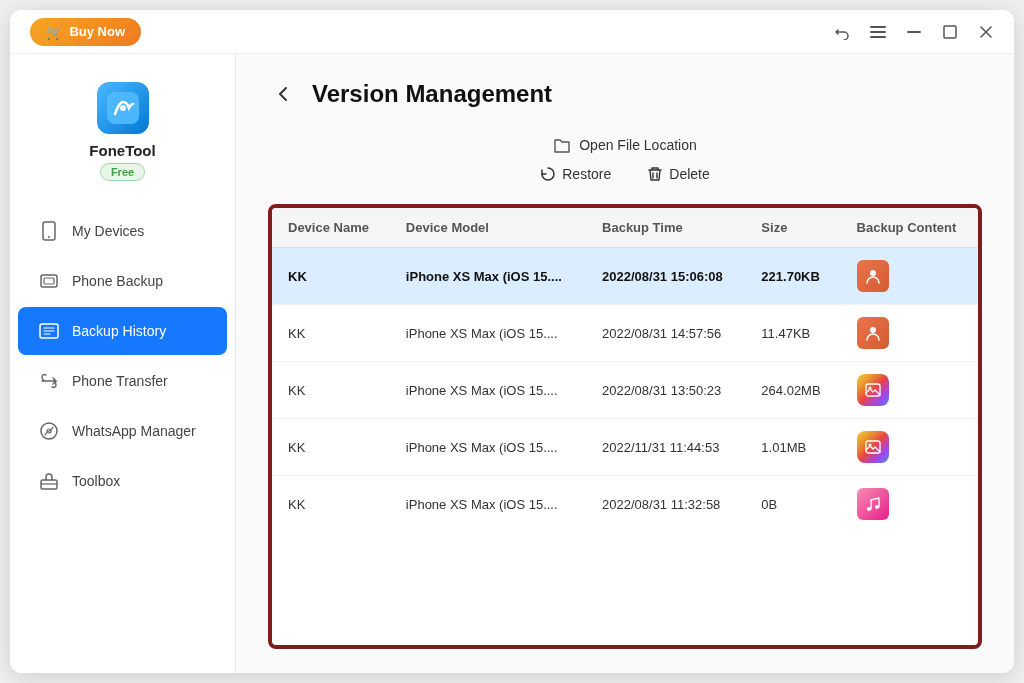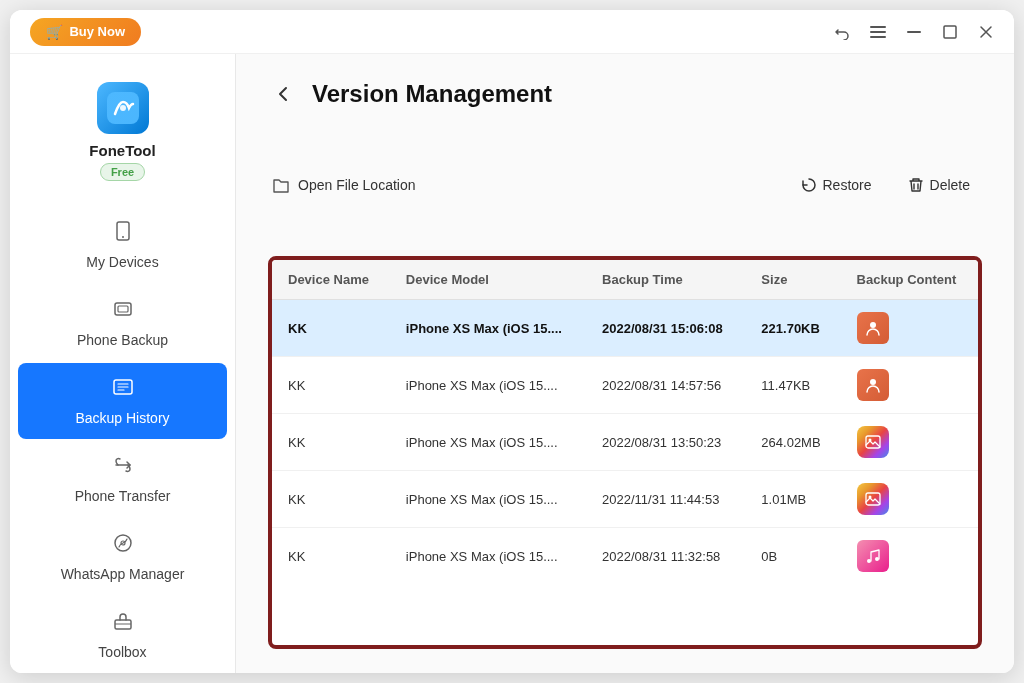--- a/index.html
+++ b/index.html
@@ -123,21 +123,20 @@
       align-items: center;
       gap: 12px;
       padding: 13px 20px;
       cursor: pointer;
       border-radius: 8px;
       margin: 2px 8px;
       color: #444;
       font-size: 14px;
       font-weight: 500;
       transition: background 0.15s;
-      flex-direction: column;
     }
     .nav-item.active {
       background: #1677ff;
       color: white;
     }
     .nav-item.active .nav-icon { color: white; }
     .nav-icon {
       width: 22px;
       height: 22px;
       display: flex;
@@ -148,21 +147,20 @@
     }
     .nav-item.active .nav-icon { color: white; }
     
     .content-area {
       flex: 1;
       display: flex;
       flex-direction: column;
       padding: 24px 32px;
       background: #fafafa;
       overflow: hidden;
-      gap: 40px;
     }
     .page-header {
       display: flex;
       align-items: center;
       gap: 12px;
       margin-bottom: 20px;
     }
     .back-btn {
       width: 32px;
       height: 32px;
@@ -180,20 +178,21 @@
       font-size: 24px;
       font-weight: 700;
       color: #111;
     }
     
     .toolbar {
       display: flex;
       align-items: center;
       justify-content: space-between;
       margin-bottom: 16px;
+      flex-direction: column;
     }
     .open-file-btn {
       display: flex;
       align-items: center;
       gap: 8px;
       background: none;
       border: none;
       cursor: pointer;
       font-size: 14px;
       color: #333;

